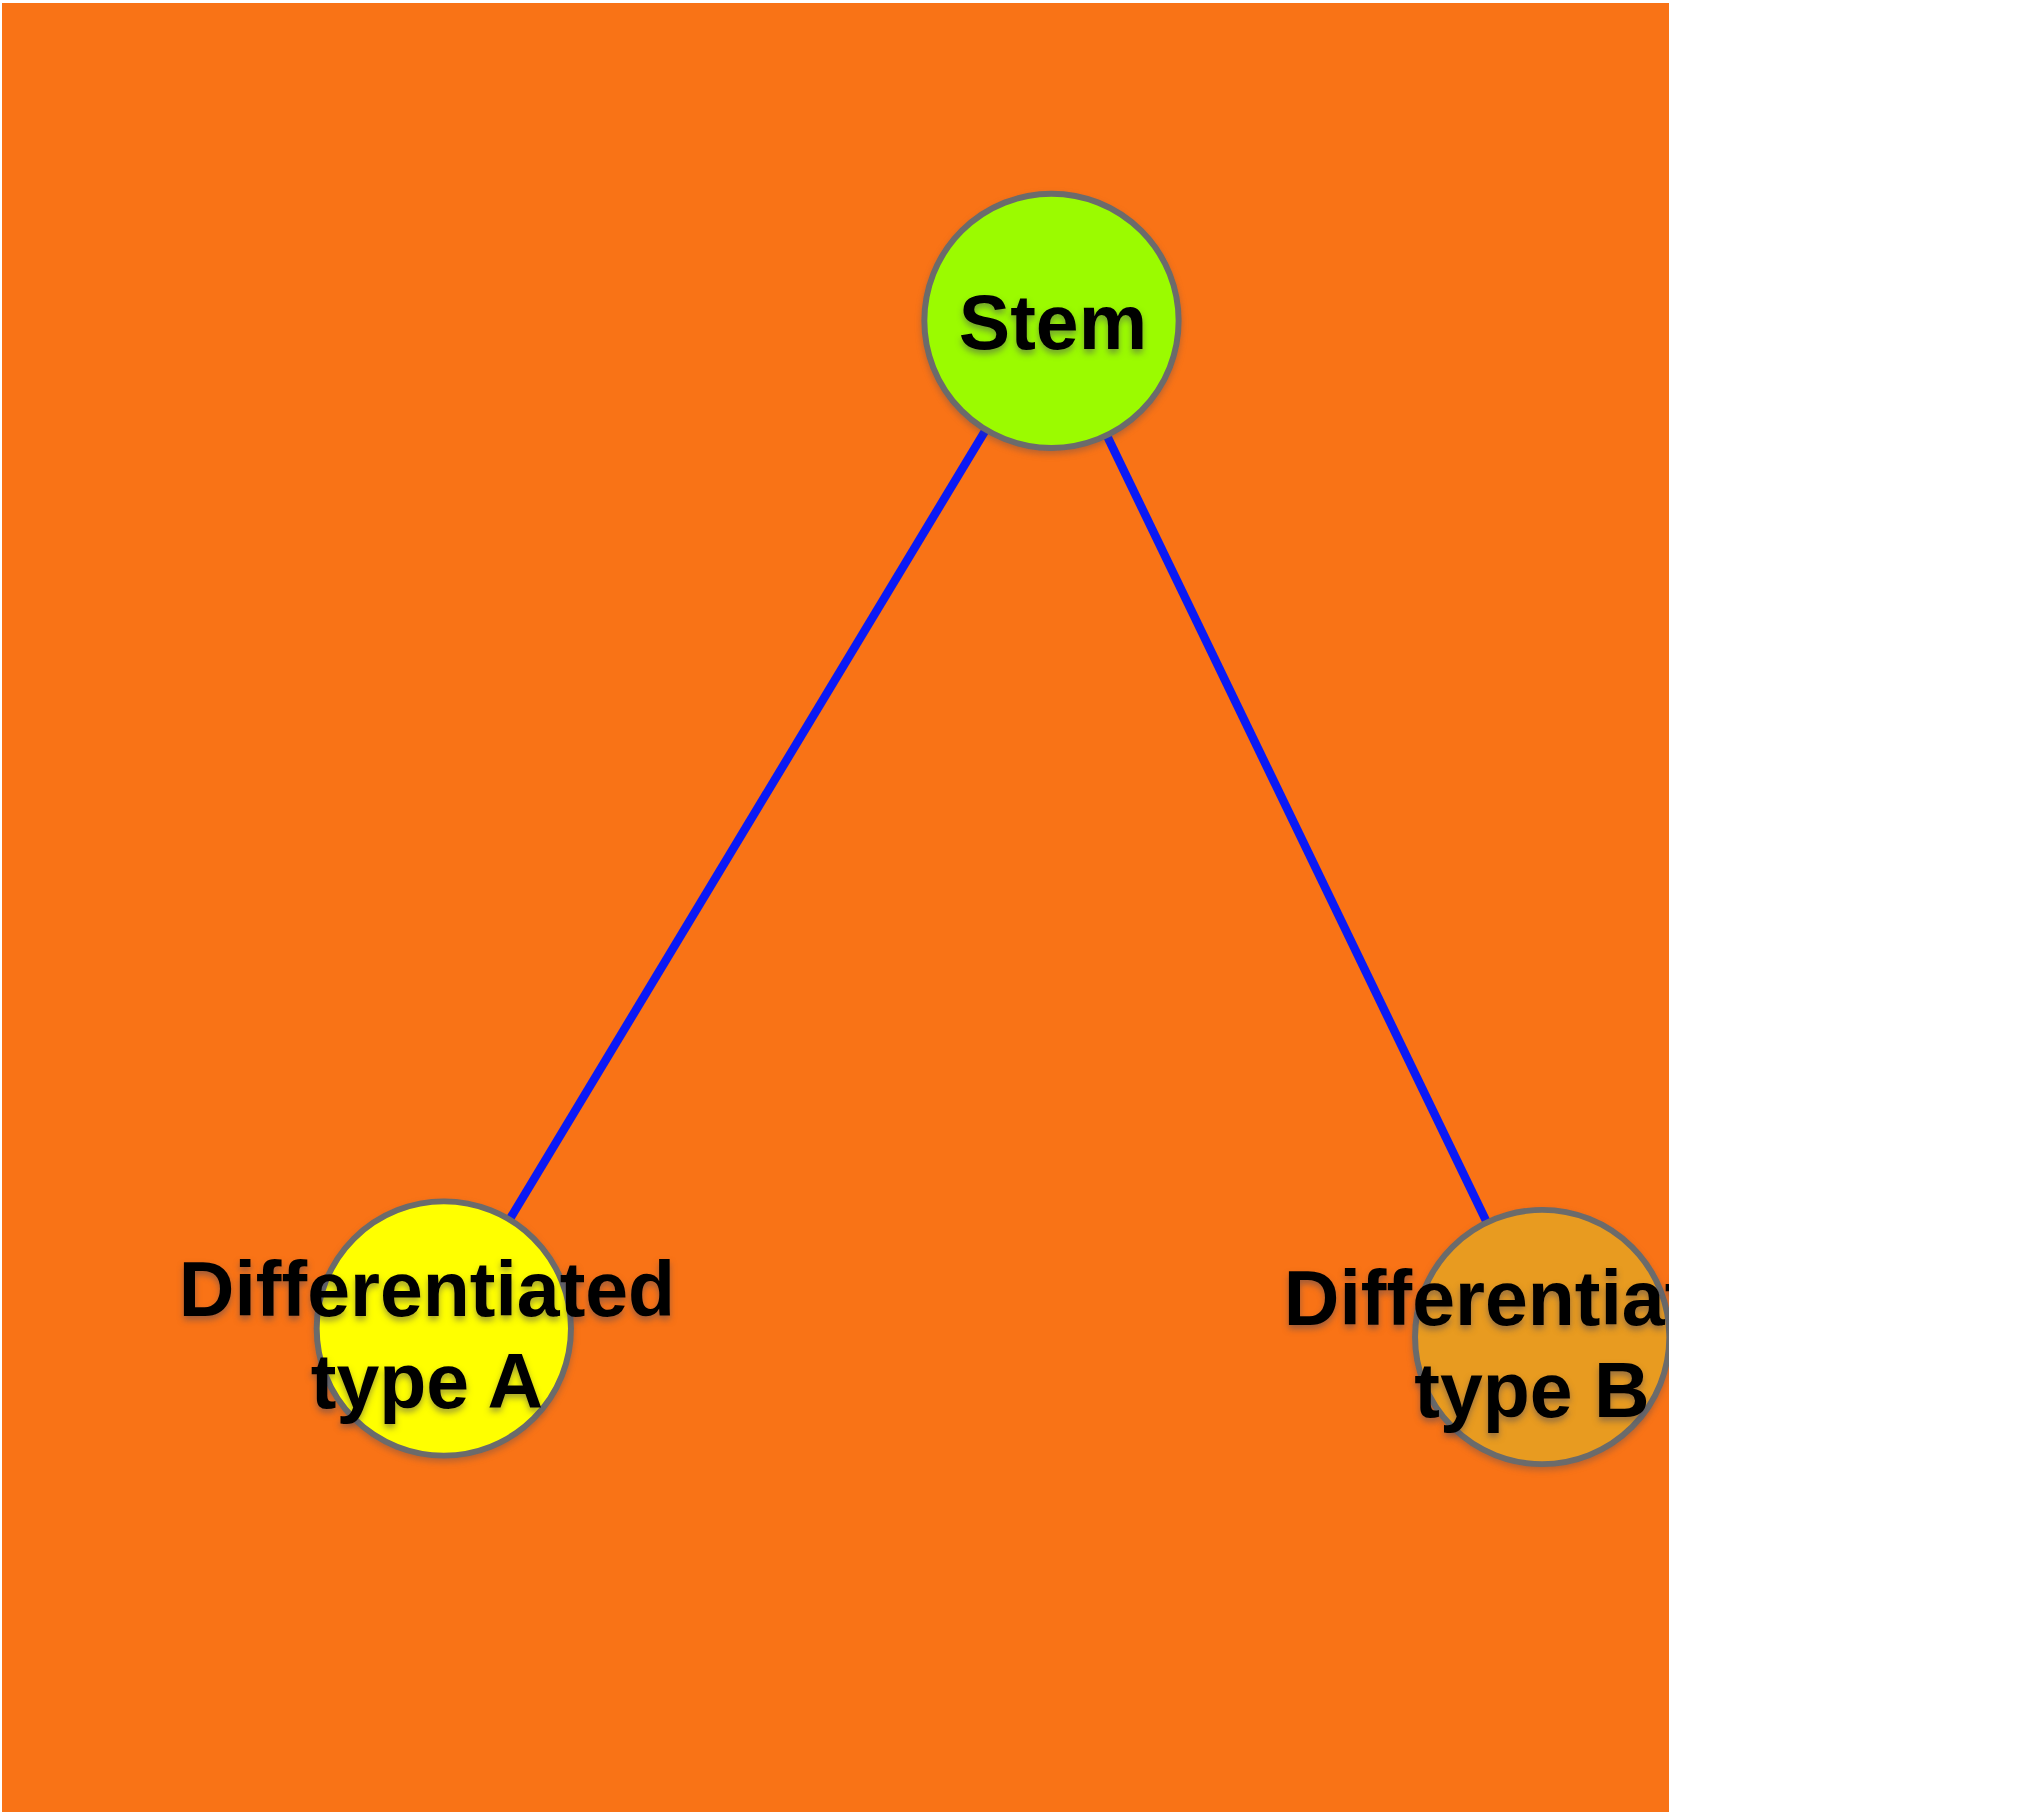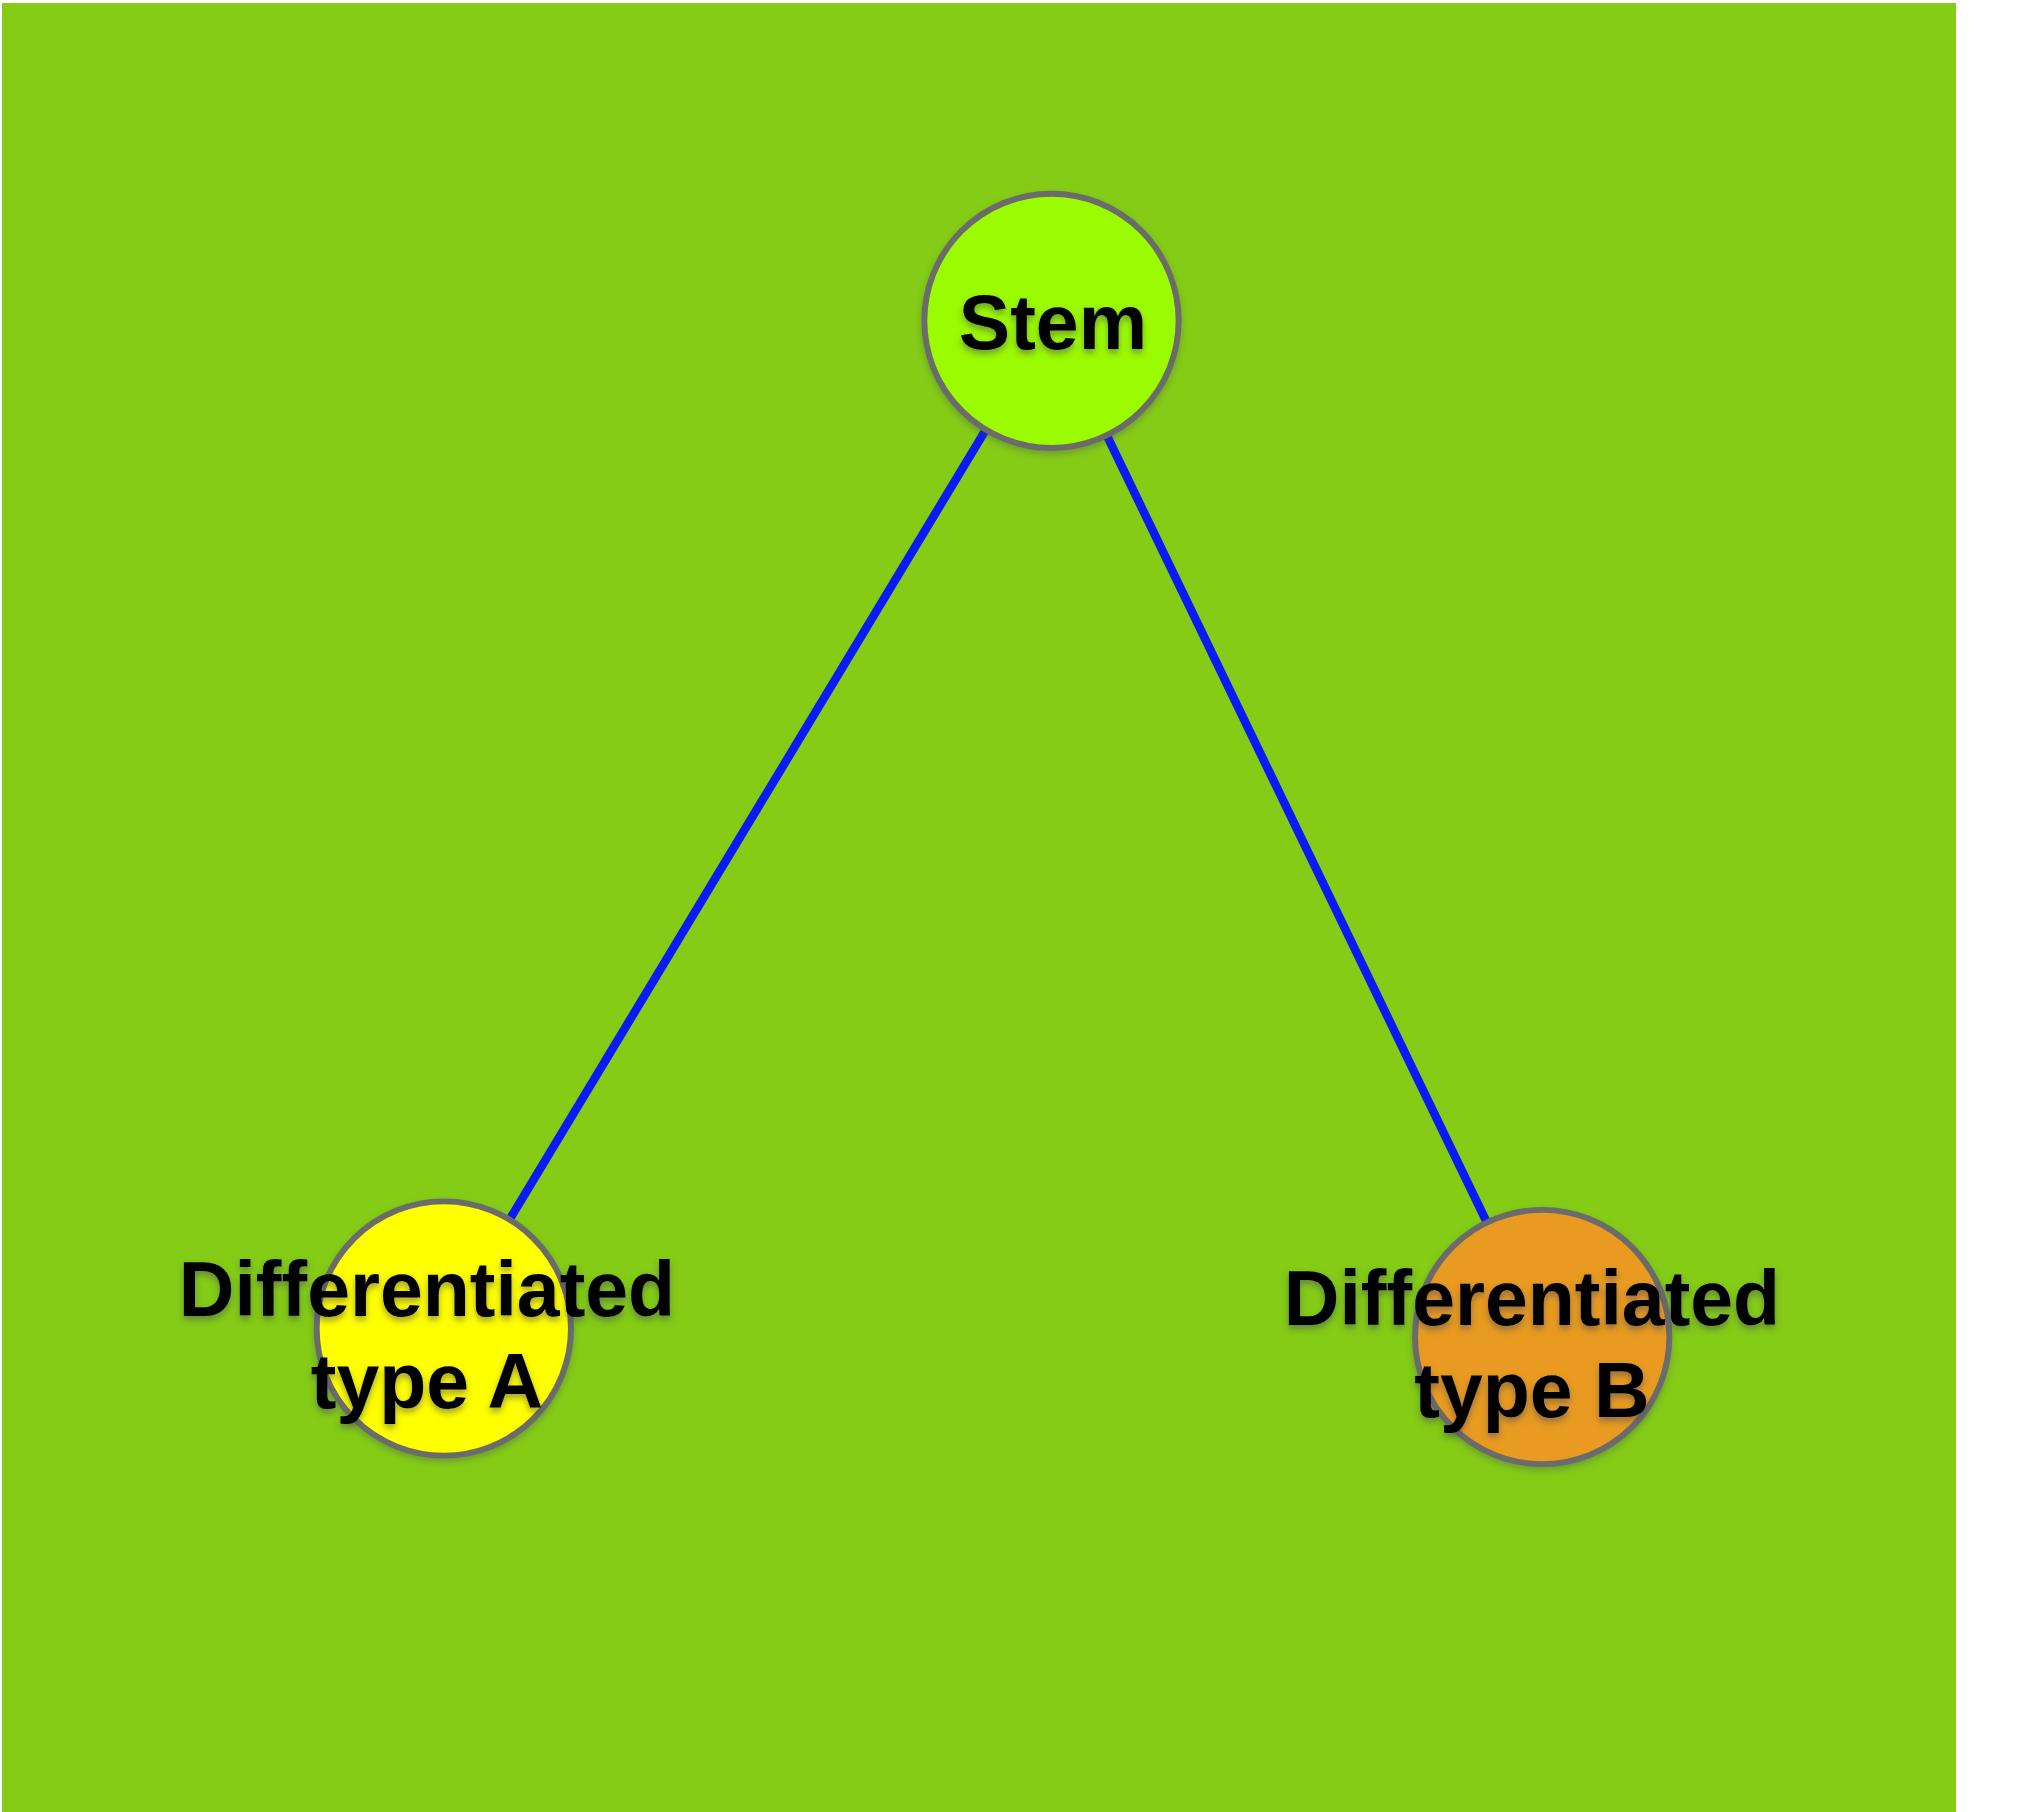--- a/index.html
+++ b/index.html
@@ -2,23 +2,23 @@
 <html style="font-size:13.6px"><head>
 <meta charset="utf-8">
 <style>
   html, body {
     margin: 0;
     padding: 0;
     background: #ffffff;
   }
   .stage {
     position: relative;
-    width: 1956px;
+    width: 1669px;
     height: 1812px;
-    background: #84cc16;
+    background: #f97316;
     border-top: 3.4px solid #ffffff;
     border-left: 2.5px solid #ffffff;
     box-sizing: border-box;
     overflow: hidden;
     font-family: "Liberation Sans", sans-serif;
   }
   .graph-svg {
     position: absolute;
     left: 0;
     top: 0;

